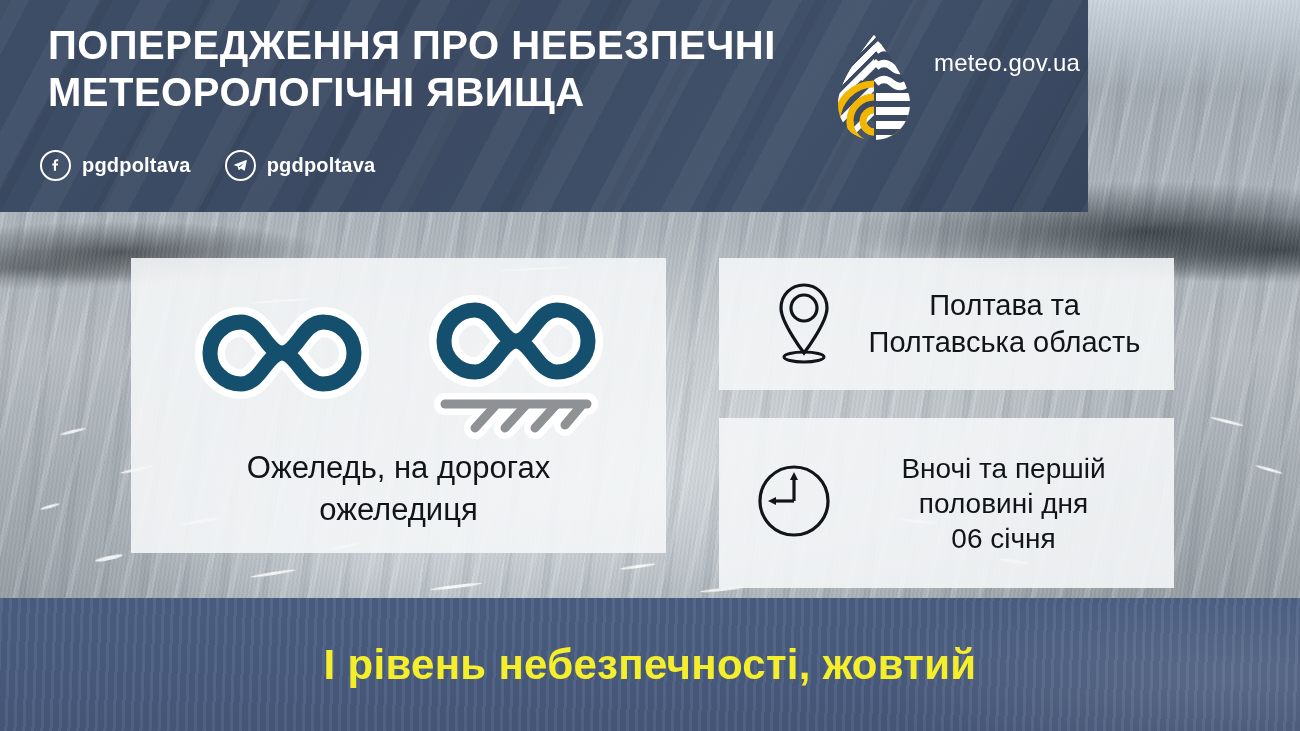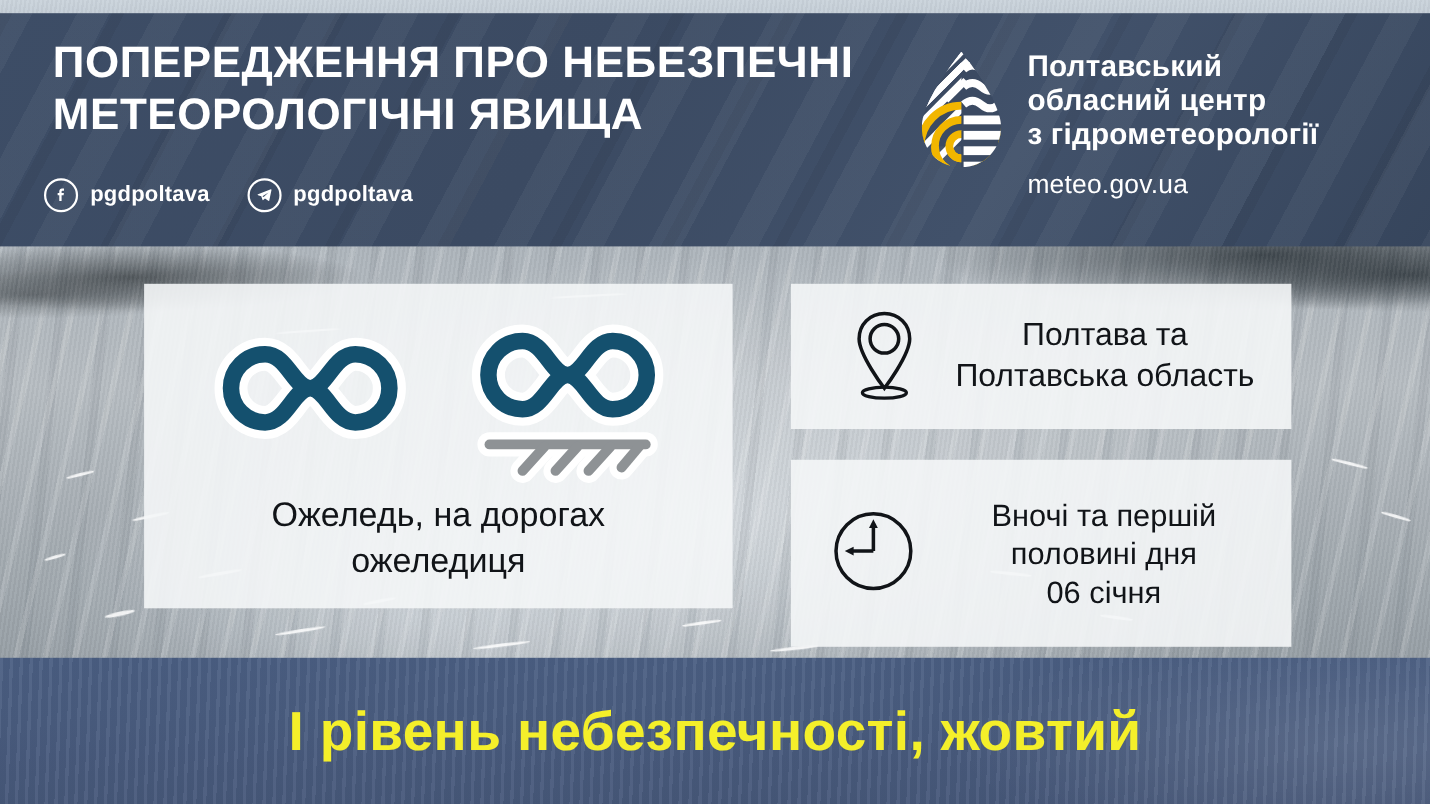--- a/index.html
+++ b/index.html
@@ -46,21 +46,21 @@
     background:
       repeating-linear-gradient(98deg, rgba(255,255,255,.08) 0 2px, rgba(0,0,0,.05) 2px 4px);
     opacity:.55;
   }
   
   .sparkles{position:absolute;inset:0;}
   .sp{position:absolute;background:rgba(255,255,255,.85);border-radius:50%;filter:blur(.4px);}
 
   
   .header{
-    position:absolute;left:0;top:12px;width:1300px;height:212px;
+    position:absolute;left:0;top:0;width:1088px;height:212px;
     background:
       repeating-linear-gradient(118deg,
         rgba(255,255,255,.045) 0px, rgba(255,255,255,.045) 26px,
         rgba(255,255,255,0) 26px, rgba(255,255,255,0) 62px),
       repeating-linear-gradient(118deg,
         rgba(0,0,0,.05) 0px, rgba(0,0,0,.05) 10px,
         rgba(0,0,0,0) 10px, rgba(0,0,0,0) 90px),
       linear-gradient(125deg,#3d4d66 0%, #3b4a62 40%, #41516a 70%, #36455c 100%);
   }
 
@@ -120,21 +120,21 @@
   
   .bottom{
     position:absolute;left:0;top:598px;width:1300px;height:133px;
     background:
       repeating-linear-gradient(92deg, rgba(255,255,255,.05) 0 3px, rgba(0,0,0,.04) 3px 9px),
       radial-gradient(ellipse 520px 150px at 1230px 80px, rgba(255,255,255,.10), rgba(255,255,255,0) 70%),
       linear-gradient(to bottom,#4b5f83 0%, #4a5d80 45%, #47587a 100%);
   }
   .bottom-text{
     position:absolute;inset:0;display:flex;align-items:center;justify-content:center;
-    color:#f4ef2a;font-weight:700;font-size:50px;letter-spacing:.3px;
+    color:#f4ef2a;font-weight:700;font-size:42px;letter-spacing:.3px;
   }
 </style>
 </head>
 <body>
 
 <div class="poster">
 
   <div class="photo">
     <div class="photo-grain"></div>
     <div class="sparkles">
@@ -240,23 +240,20 @@
           </g>
         </g>
 
         <g clip-path="url(#dropClip)" stroke="#ffffff" stroke-width="6">
           <line x1="24" y1="34" x2="44" y2="14"></line>
           <line x1="28" y1="46" x2="46" y2="28"></line>
         </g>
       </svg>
 
       <div>
-        <div class="logo-text">Полтавський
-обласний центр
-з гідрометеорології</div>
         <div class="logo-url">meteo.gov.ua</div>
       </div>
     </div>
   </div>
 
   <div class="panel" id="panel-hazard">
     <div class="hazard-icons">
 
       <div class="hz-wrap">
         <svg width="186" height="150" viewBox="0 0 186 150">

